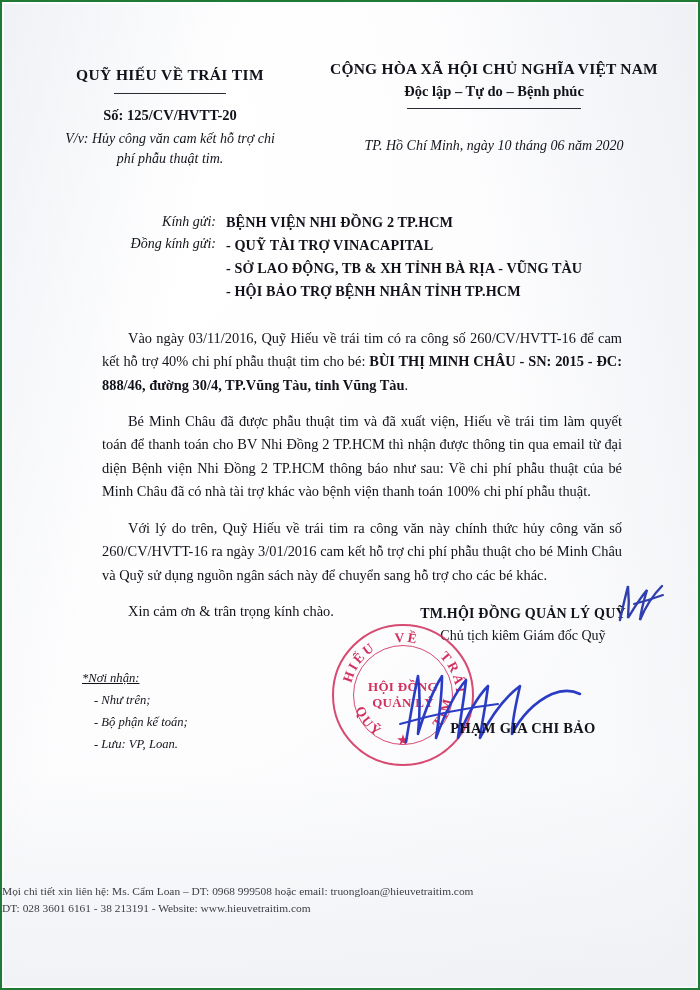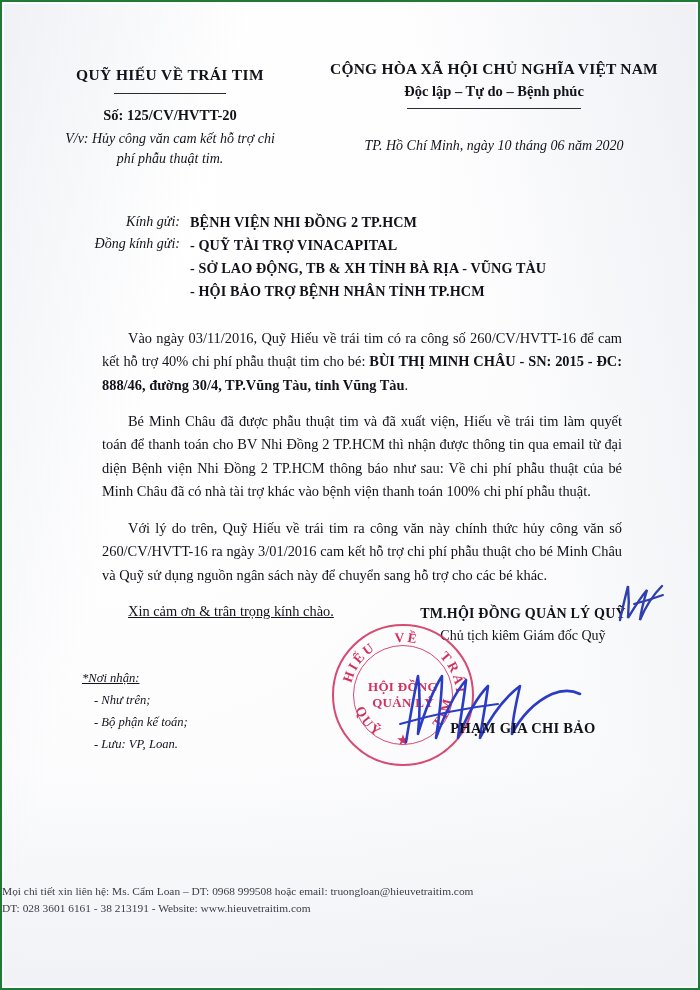--- a/index.html
+++ b/index.html
@@ -99,21 +99,21 @@
   }
   .place-date {
     font-style: italic;
     font-size: 14px;
     margin-top: 29px;
   }
 
   
   .recipients {
     margin: 41px 0 0 0;
-    padding-left: 74px;
+    padding-left: 110px;
     display: flex;
   }
   .recip-labels {
     width: 104px;
     flex: none;
     font-style: italic;
     font-size: 14px;
     line-height: 1.62;
     text-align: right;
     padding-right: 10px;
@@ -132,21 +132,20 @@
     font-size: 14.4px;
     line-height: 1.63;
     text-align: justify;
   }
   .body-block p {
     margin: 0 0 13px 0;
     text-indent: 26px;
   }
   .body-block p.last-line {
     margin-top: 12px;
-    text-decoration: underline;
   }
   .b { font-weight: bold; }
 
   
   .sign-area {
     position: absolute;
     left: 396px;
     top: 604px;
     width: 250px;
     text-align: center;

